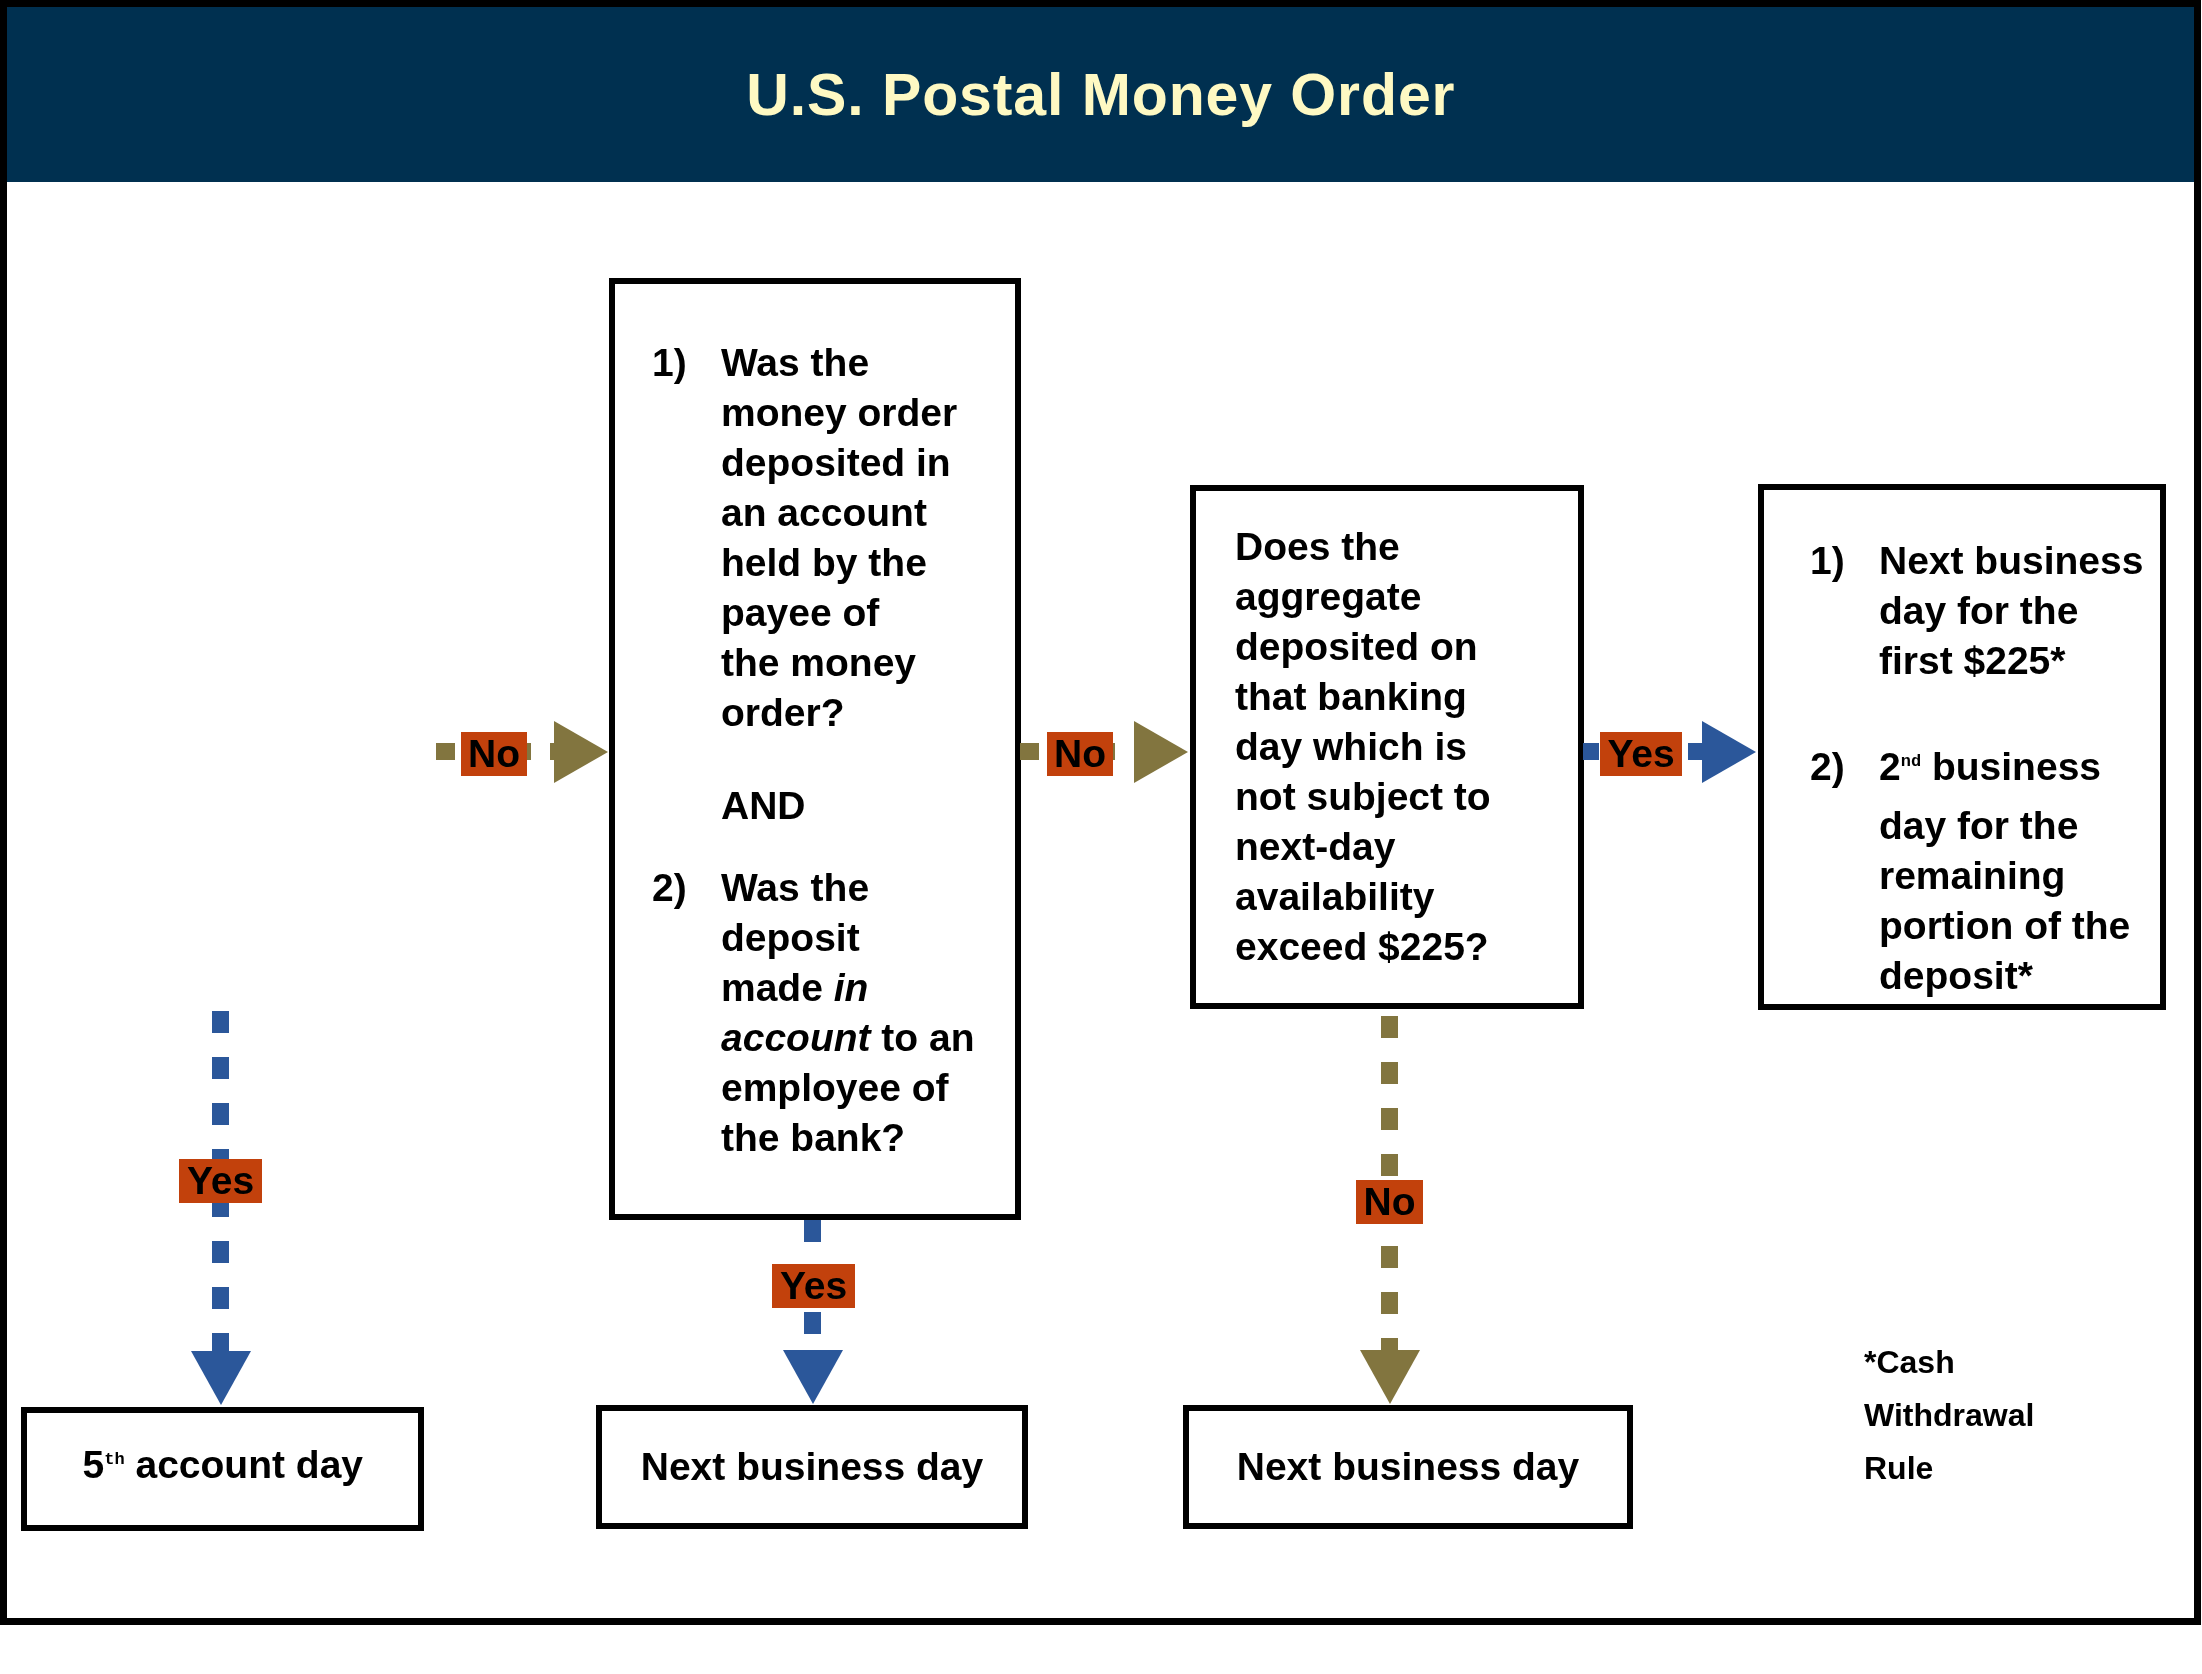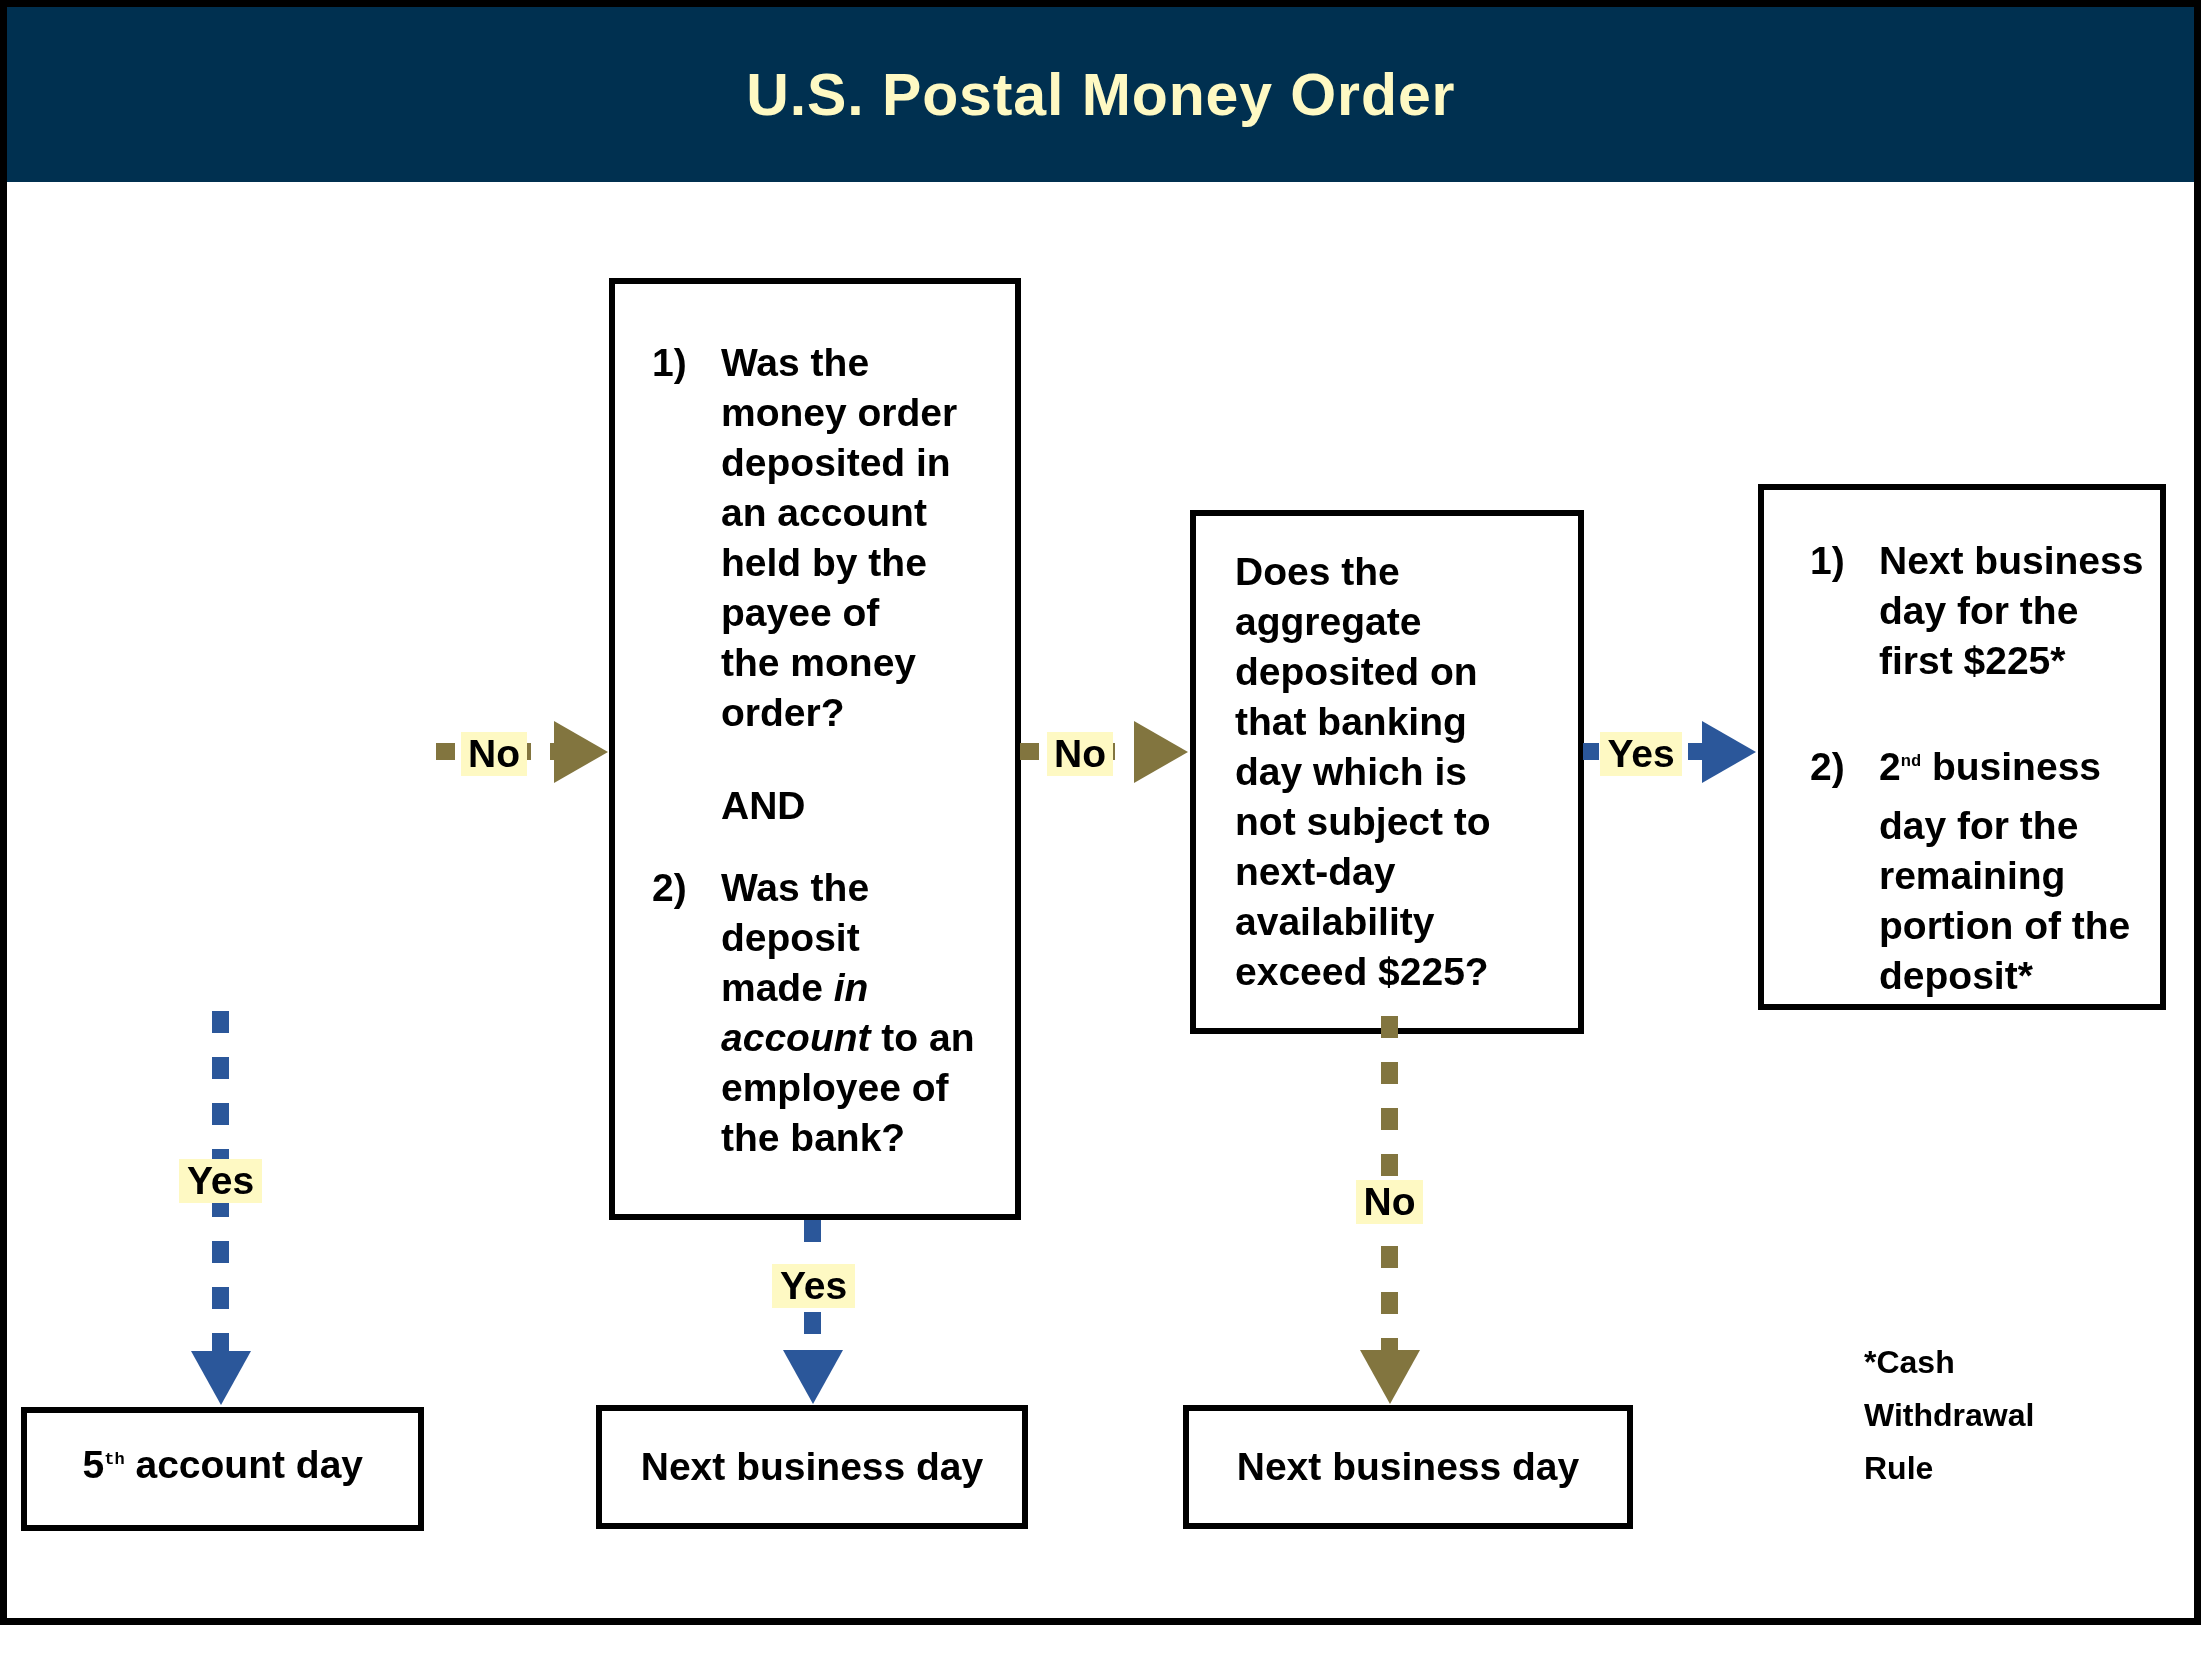--- a/index.html
+++ b/index.html
@@ -48,21 +48,21 @@
   .head-right.gold{border-left:54px solid var(--gold);}
   .head-right.blue{border-left:54px solid var(--blue);}
   .head-down{position:absolute;width:0;height:0;border-left:30px solid transparent;border-right:30px solid transparent;}
   .head-down.gold{border-top:54px solid var(--gold);}
   .head-down.blue{border-top:54px solid var(--blue);}
   
   .lbl{
     position:absolute;display:flex;align-items:center;justify-content:center;height:56px;
     font-size:39px;font-weight:bold;
   }
-  .lbl span{background:#fef9c3;padding:0 7.4px;}
+  .lbl span{background:#c2410c;padding:0 7.4px;}
 </style>
 </head>
 <body>
 
 <div class="page">
   <div class="frame"></div>
 
   <div class="header">
     <div class="title">U.S. Postal Money Order</div>
   </div>
@@ -85,21 +85,21 @@
       <span class="num">2)</span>
       <span class="txt"><span>Was the
 deposit
 made </span><i>in
 account</i><span> to an
 employee of
 the bank?</span></span>
     </div>
   </div>
 
-  <div class="box centerv" style="left:1190px;top:510px;width:394px;height:524px;padding-left:39px;padding-right:7.4px;">
+  <div class="box centerv" style="left:1190px;top:485px;width:394px;height:524px;padding-left:39px;padding-right:7.4px;">
     <div class="prewrap">Does the
 aggregate
 deposited on
 that banking
 day which is
 not subject to
 next-day
 availability
 exceed $225?</div>
   </div>

